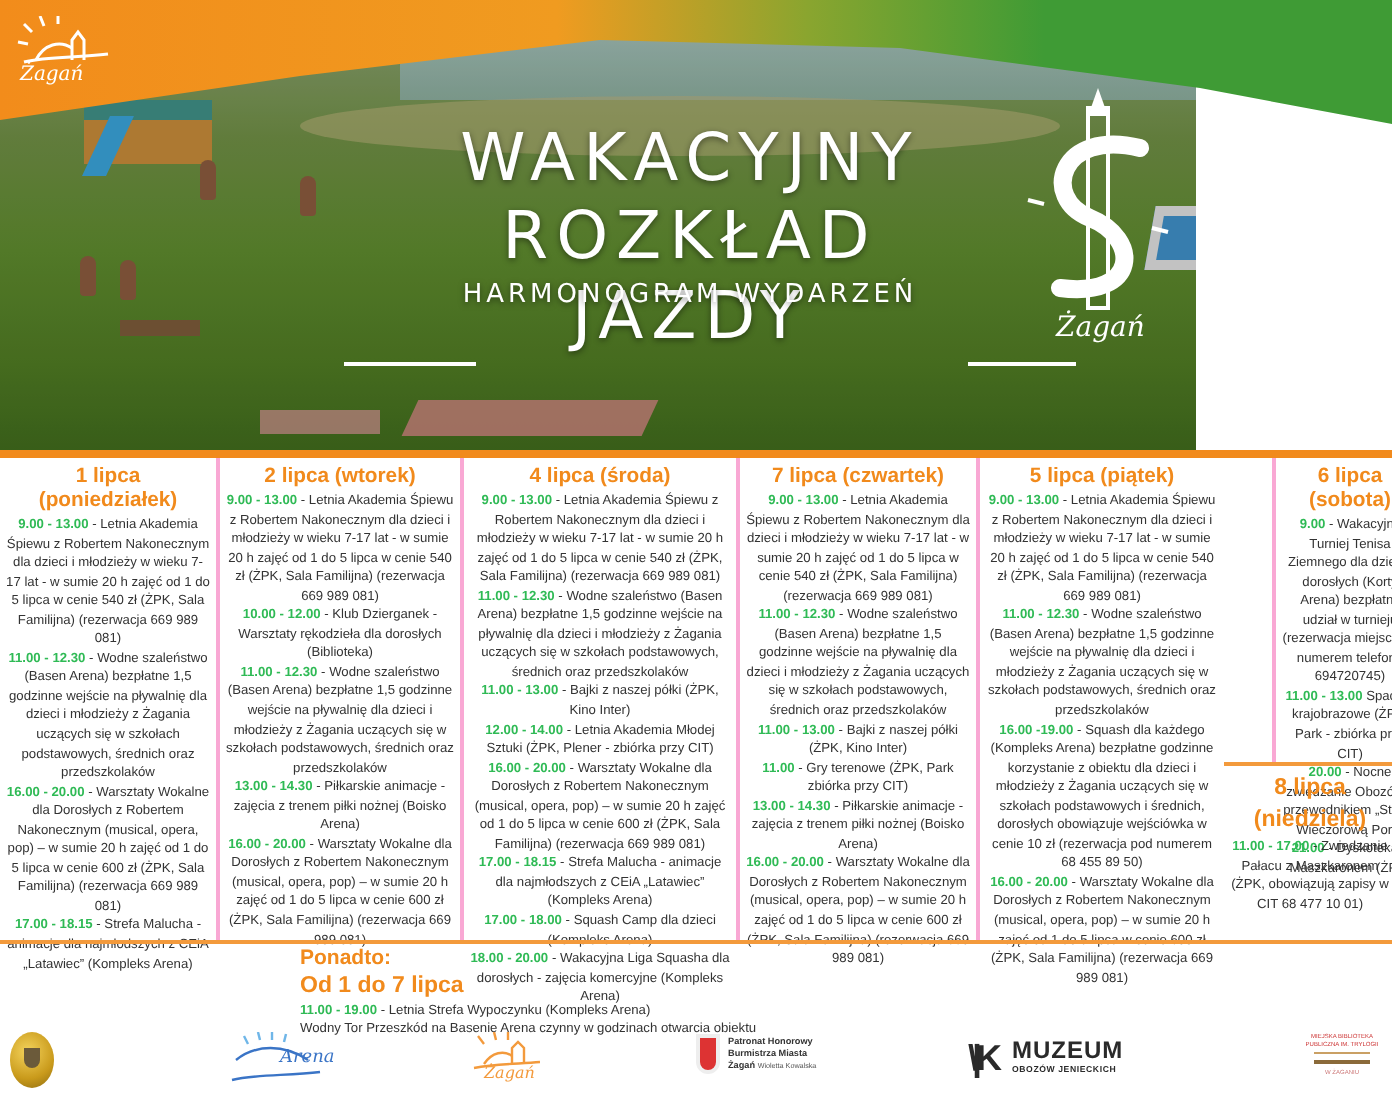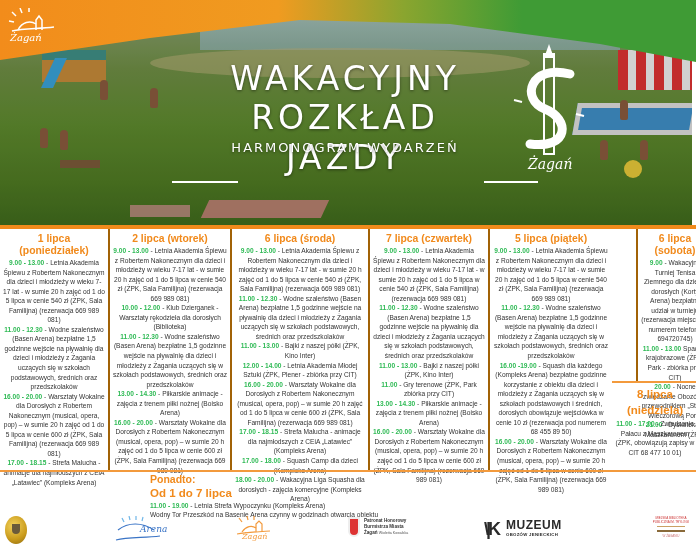--- a/index.html
+++ b/index.html
@@ -1,20 +1,20 @@
 <!DOCTYPE html>
 <html><head>
 <meta charset="utf-8">
 <style>
   * { box-sizing: border-box; margin: 0; padding: 0; }
   html, body { width: 696px; height: 548px; overflow: hidden; background: #fff; }
   body { font-family: "Liberation Sans", sans-serif; position: relative; }
 
   
-  .hero { position: absolute; left: 0; top: 0; width: 692px; height: 228px; overflow: hidden;
+  .hero { position: absolute; left: 0; top: 0; width: 598px; height: 228px; overflow: hidden;
     background: linear-gradient(180deg, #8fa37a 0%, #6f8e45 30%, #5e8a2e 55%, #4f7a23 80%, #3f6a1c 100%); }
   .hero .lake { position: absolute; left: 200px; top: 10px; width: 420px; height: 40px;
     background: linear-gradient(180deg, #a9c6c9, #8fb1ae); opacity: .8; border-radius: 40% 60% 0 0; }
   .hero .sand { position: absolute; left: 150px; top: 48px; width: 380px; height: 30px; background: #b9b07a; opacity: .55; border-radius: 50%; }
   .hero .tent-green { position: absolute; left: 42px; top: 50px; width: 64px; height: 32px; background: #c58a3a; border-top: 10px solid #3f8f86; }
   .hero .slide { position: absolute; left: 48px; top: 58px; width: 12px; height: 30px; background: #3aa2d8; transform: skewX(-25deg); }
   .hero .tent-red { position: absolute; left: 618px; top: 50px; width: 78px; height: 40px;
     background: repeating-linear-gradient(90deg, #d33 0 10px, #eee 10px 18px); }
   .hero .pool { position: absolute; left: 575px; top: 103px; width: 121px; height: 32px; background: #3f8fc6; border: 5px solid #ddd; transform: skewX(-10deg); }
   .hero .blanket1 { position: absolute; left: 205px; top: 200px; width: 120px; height: 18px; background: #c9837c; transform: skewX(-25deg); opacity: .85; }
@@ -40,21 +40,21 @@
   .dash-l { position: absolute; left: 172px; top: 181px; width: 66px; height: 2px; background: #fff; }
   .dash-r { position: absolute; left: 484px; top: 181px; width: 54px; height: 2px; background: #fff; }
 
   .zagan-logo { position: absolute; left: 510px; top: 44px; width: 80px; height: 140px; color: #fff; }
   .zagan-logo .word { position: absolute; left: 18px; top: 146px; font-family: "DejaVu Serif", serif; font-style: italic; font-size: 14px; color: #fff; }
 
   .hero-bottom-line { position: absolute; left: 0; top: 225px; width: 696px; height: 4px; background: #f18a1c; }
 
   
   .schedule { position: absolute; left: 0; top: 229px; width: 696px; height: 241px; }
-  .col { position: absolute; top: 0; height: 241px; border-left: 2px solid #a16207; text-align: center;
+  .col { position: absolute; top: 0; height: 241px; border-left: 2px solid #f9a8d4; text-align: center;
     font-size: 6.6px; line-height: 9.55px; color: #333; padding: 4px 3px 0 3px; }
   .col.first { border-left: none; border-radius: 29px; }
   .col-head { color: #f18a1c; font-weight: bold; font-size: 10.4px; line-height: 12px; margin-bottom: 1px; }
   .ev .t { color: #2fba55; font-weight: bold; }
   .schedule-bottom { position: absolute; left: 0; top: 470px; width: 696px; height: 2px; background: #f39a3c; }
   .sun-divider { position: absolute; left: 612px; top: 381px; width: 84px; height: 2px; background: #f39a3c; }
   .sunday { position: absolute; left: 614px; top: 386px; width: 82px; text-align: center; font-size: 6.6px; line-height: 9.5px; color: #333; }
   .sunday .col-head { font-size: 11.5px; line-height: 16px; }
 
   
@@ -161,21 +161,21 @@
   <div class="col" style="left:108px;width:122px">
     <div class="col-head">2 lipca (wtorek)</div>
     <div class="ev"><span class="t">9.00 - 13.00</span><span> - Letnia Akademia Śpiewu z Robertem Nakonecznym dla dzieci i młodzieży w wieku 7-17 lat - w sumie 20 h zajęć od 1 do 5 lipca w cenie 540 zł (ŻPK, Sala Familijna) (rezerwacja 669 989 081)</span></div>
     <div class="ev"><span class="t">10.00 - 12.00</span><span> - Klub Dzierganek - Warsztaty rękodzieła dla dorosłych (Biblioteka)</span></div>
     <div class="ev"><span class="t">11.00 - 12.30</span><span> - Wodne szaleństwo (Basen Arena) bezpłatne 1,5 godzinne wejście na pływalnię dla dzieci i młodzieży z Żagania uczących się w szkołach podstawowych, średnich oraz przedszkolaków</span></div>
     <div class="ev"><span class="t">13.00 - 14.30</span><span> - Piłkarskie animacje - zajęcia z trenem piłki nożnej (Boisko Arena)</span></div>
     <div class="ev"><span class="t">16.00 - 20.00</span><span> - Warsztaty Wokalne dla Dorosłych z Robertem Nakonecznym (musical, opera, pop) – w sumie 20 h zajęć od 1 do 5 lipca w cenie 600 zł (ŻPK, Sala Familijna) (rezerwacja 669 989 081)</span></div>
   </div>
 
   <div class="col" style="left:230px;width:138px">
-    <div class="col-head">6 lipca (środa)</div>
+    <div class="col-head">4 lipca (środa)</div>
     <div class="ev"><span class="t">9.00 - 13.00</span><span> - Letnia Akademia Śpiewu z Robertem Nakonecznym dla dzieci i młodzieży w wieku 7-17 lat - w sumie 20 h zajęć od 1 do 5 lipca w cenie 540 zł (ŻPK, Sala Familijna) (rezerwacja 669 989 081)</span></div>
     <div class="ev"><span class="t">11.00 - 12.30</span><span> - Wodne szaleństwo (Basen Arena) bezpłatne 1,5 godzinne wejście na pływalnię dla dzieci i młodzieży z Żagania uczących się w szkołach podstawowych, średnich oraz przedszkolaków</span></div>
     <div class="ev"><span class="t">11.00 - 13.00</span><span> - Bajki z naszej półki (ŻPK, Kino Inter)</span></div>
     <div class="ev"><span class="t">12.00 - 14.00</span><span> - Letnia Akademia Młodej Sztuki (ŻPK, Plener - zbiórka przy CIT)</span></div>
     <div class="ev"><span class="t">16.00 - 20.00</span><span> - Warsztaty Wokalne dla Dorosłych z Robertem Nakonecznym (musical, opera, pop) – w sumie 20 h zajęć od 1 do 5 lipca w cenie 600 zł (ŻPK, Sala Familijna) (rezerwacja 669 989 081)</span></div>
     <div class="ev"><span class="t">17.00 - 18.15</span><span> - Strefa Malucha - animacje dla najmłodszych z CEiA „Latawiec” (Kompleks Arena)</span></div>
     <div class="ev"><span class="t">17.00 - 18.00</span><span> - Squash Camp dla dzieci (Kompleks Arena)</span></div>
     <div class="ev"><span class="t">18.00 - 20.00</span><span> - Wakacyjna Liga Squasha dla dorosłych - zajęcia komercyjne (Kompleks Arena)</span></div>
   </div>
 

